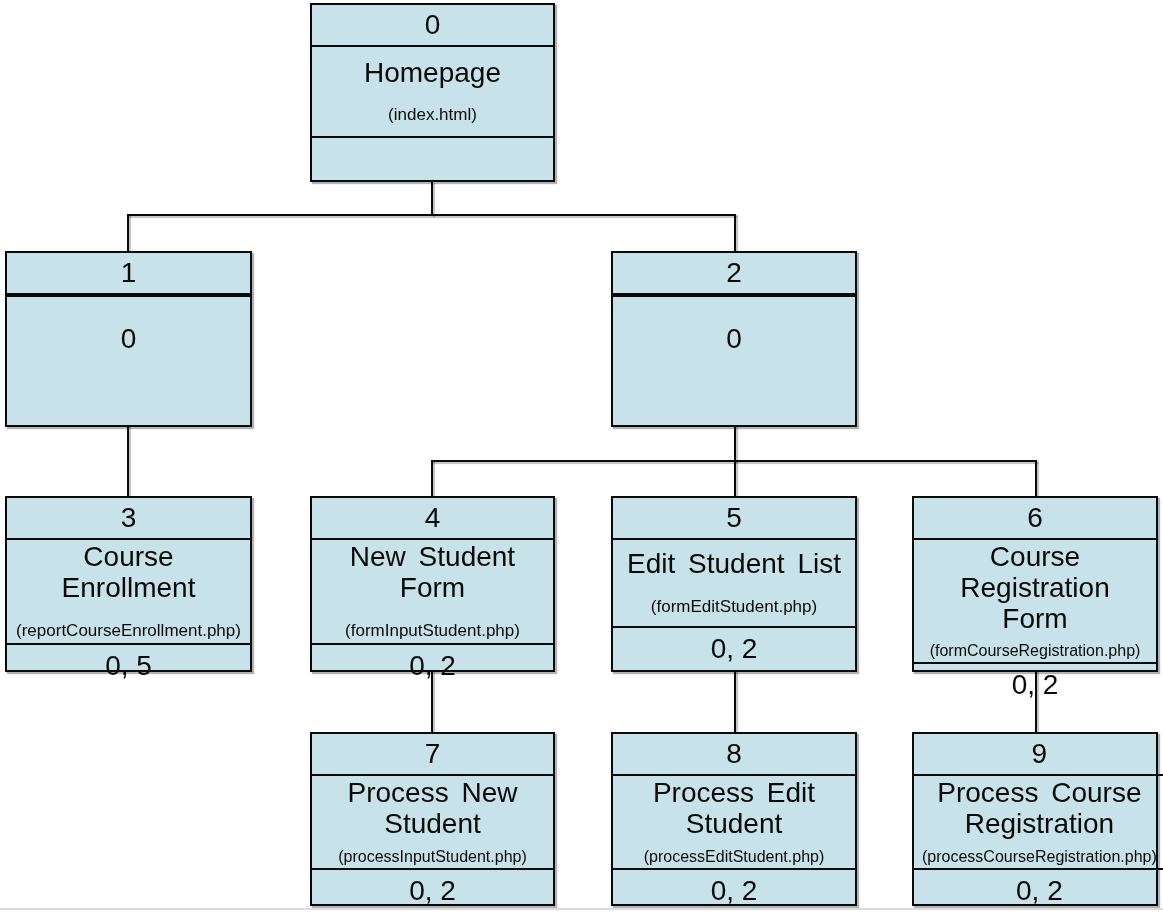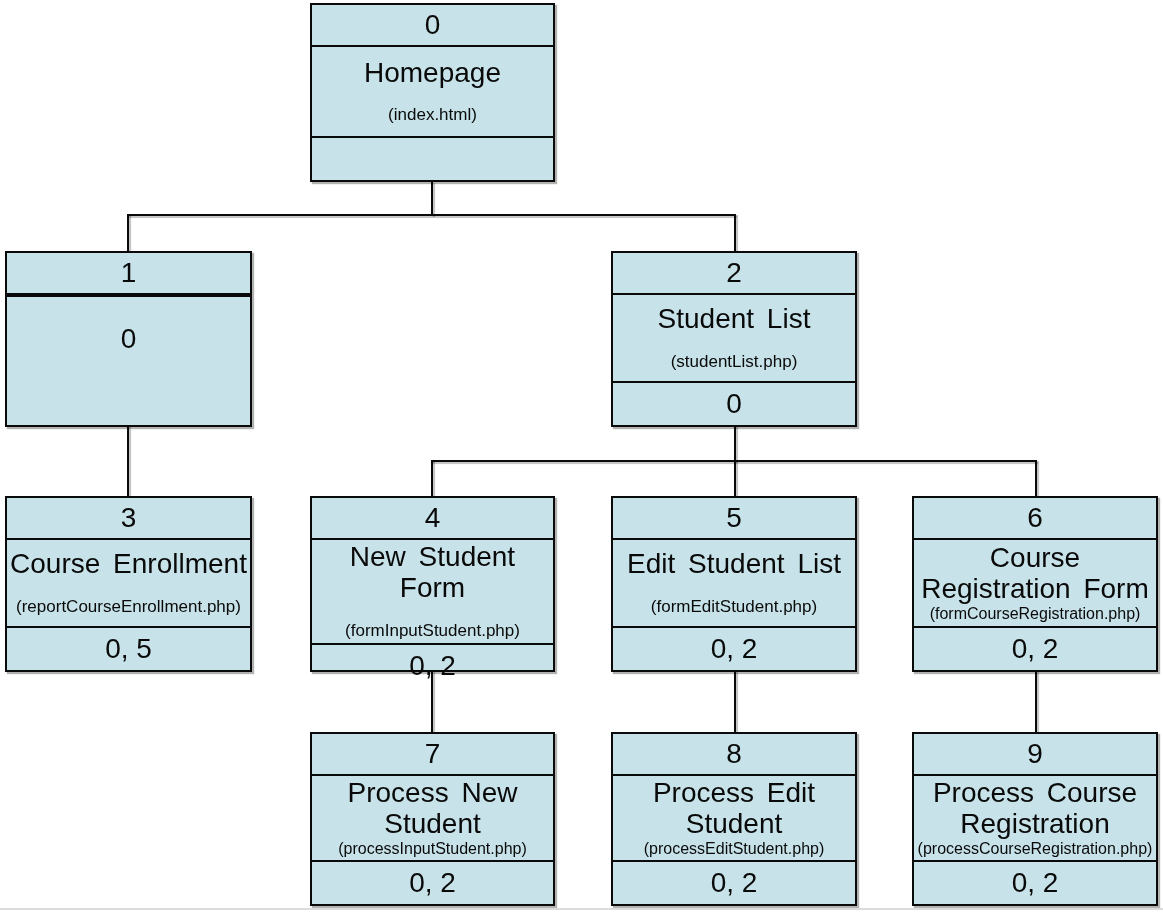--- a/index.html
+++ b/index.html
@@ -35,34 +35,34 @@
     border-bottom: 2px solid #0a0a0a;
     font-size: 28px;
   }
   .refs {
     border-top: 2px solid #0a0a0a;
     font-size: 28px;
   }
   .body {
     flex-direction: column;
     gap: 17px;
-    padding: 2px 1px;
+    padding: 2px 8px;
   }
   .title {
     font-size: 28px;
     line-height: 1.1;
     word-spacing: 5px;
     text-align: center;
   }
   .file {
     font-size: 17px;
     white-space: nowrap;
     text-align: right;
   }
-  .tight .body { gap: 0; border-radius: 20px; }
+  .tight .body { gap: 8px; border-radius: 20px; }
   .tight .file { font-size: 16px; }
   .line {
     position: absolute;
     background: #0a0a0a;
   }
   .hline { box-shadow: 1px 2px 1px rgba(0,0,0,0.25); }
   .vline { box-shadow: 2px 1px 1px rgba(0,0,0,0.25); }
   .bottom-rule {
     position: absolute;
     left: 0;
@@ -103,24 +103,20 @@
     <div class="cell refs"></div>
   </div>
 
   <div class="node" style="left:5px;top:251px;width:247px;height:176px">
     <div class="cell num">1</div>
     <div class="cell refs">0</div>
   </div>
 
   <div class="node" style="left:611px;top:251px;width:246px;height:176px">
     <div class="cell num">2</div>
-    <div class="cell body">
-      <div class="title">Student List</div>
-      <div class="file">(studentList.php)</div>
-    </div>
     <div class="cell refs">0</div>
   </div>
 
   <div class="node" style="left:5px;top:496px;width:247px;height:176px">
     <div class="cell num">3</div>
     <div class="cell body">
       <div class="title">Course Enrollment</div>
       <div class="file">(reportCourseEnrollment.php)</div>
     </div>
     <div class="cell refs">0, 5</div>

